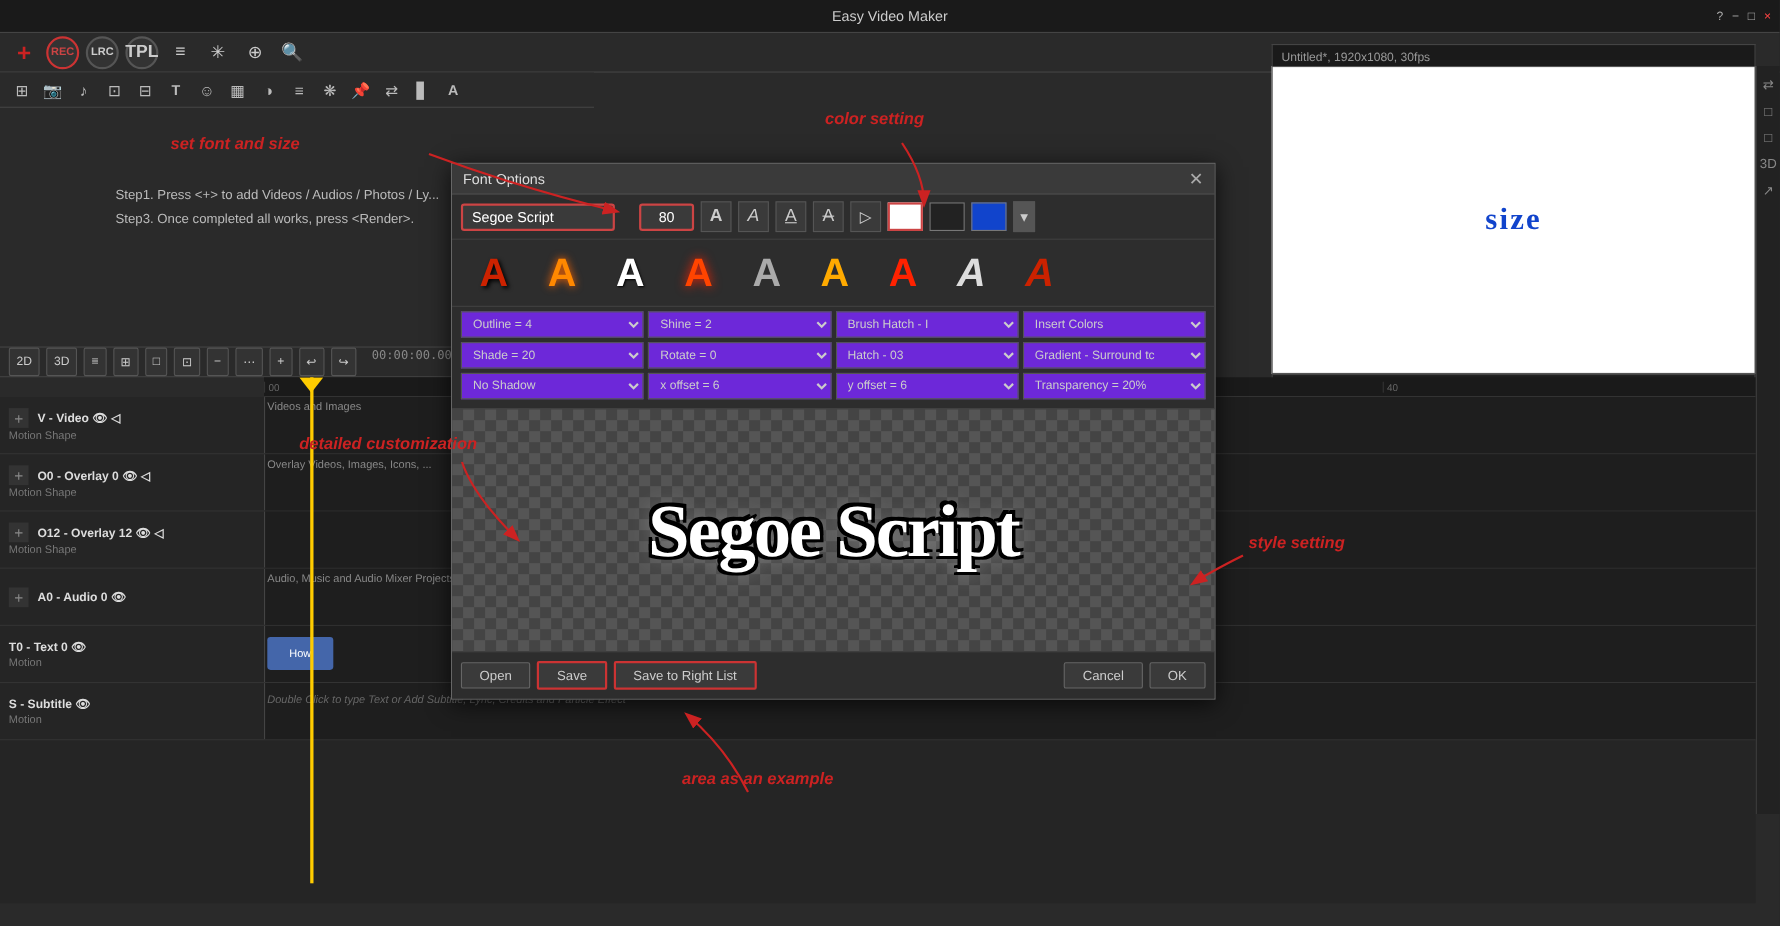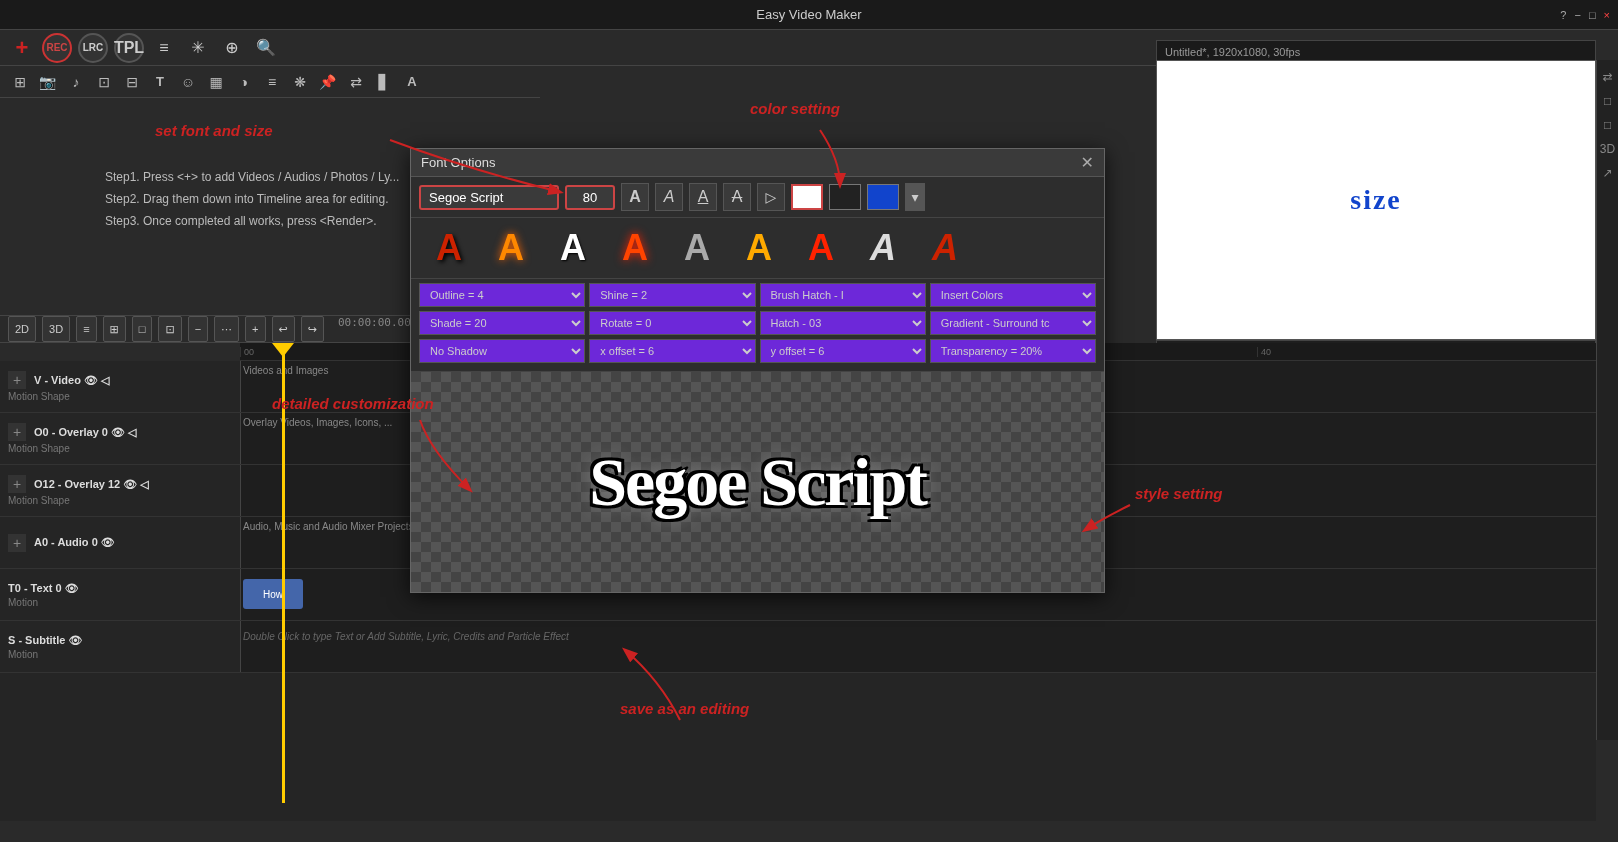--- a/index.html
+++ b/index.html
@@ -53,21 +53,21 @@
     .rc-icon.play { background: #e05020; border-color: #e05020; color: white; font-size: 18px; }
     .rc-icon.render { background: #888; border-color: #aaa; color: white; font-size: 14px; }
 
     
     #font-dialog { position: absolute; top: 148px; left: 410px; width: 695px; background: #2d2d2d; border: 1px solid #666; z-index: 100; box-shadow: 0 4px 20px rgba(0,0,0,0.7); }
     #font-dialog-title { height: 28px; background: #3a3a3a; display: flex; align-items: center; padding: 0 10px; font-size: 13px; color: #ddd; border-bottom: 1px solid #555; }
     #font-dialog-close { margin-left: auto; cursor: pointer; color: #aaa; font-size: 16px; }
 
     #font-options-row { display: flex; align-items: center; gap: 6px; padding: 6px 8px; background: #2d2d2d; border-bottom: 1px solid #444; }
     #font-name-box { background: #3a3a3a; border: 2px solid #cc4444; color: #fff; padding: 3px 8px; font-size: 13px; width: 140px; border-radius: 3px; }
-    #font-size-box { background: #3a3a3a; border: 2px solid #cc4444; color: #fff; padding: 3px 6px; font-size: 13px; width: 50px; border-radius: 3px; text-align: center; }
+    #font-size-box { background: #3a3a3a; border: 2px solid #cc4444; color: #fff; padding: 3px 6px; font-size: 13px; width: 50px; border-radius: 3px; text-align: center; margin-left: 16px; }
     .font-style-btn { width: 28px; height: 28px; background: #3a3a3a; border: 1px solid #555; color: #ccc; cursor: pointer; font-size: 14px; display: flex; align-items: center; justify-content: center; }
     .color-swatch { width: 32px; height: 26px; border: 1px solid #777; cursor: pointer; }
 
     
     #style-letters { display: flex; gap: 2px; padding: 4px 8px; background: #2d2d2d; border-bottom: 1px solid #444; flex-wrap: wrap; }
     .style-letter { width: 60px; height: 52px; display: flex; align-items: center; justify-content: center; cursor: pointer; border: 1px solid transparent; border-radius: 2px; font-size: 36px; font-weight: bold; }
 
     
     #opts-rows { padding: 4px 8px; background: #2d2d2d; border-bottom: 1px solid #444; }
     .opts-row { display: flex; gap: 4px; margin-bottom: 4px; }
@@ -138,31 +138,30 @@
   <button class="tb2-btn">📌</button>
   <button class="tb2-btn">⇄</button>
   <button class="tb2-btn">▋</button>
   <button class="tb2-btn" style="font-size:13px;font-weight:bold;">A</button>
 </div>
 
 <div class="annotation" style="top:122px; left:155px;">set font and size</div>
 
 <div id="instructions">
   <div>Step1. Press &lt;+&gt; to add Videos / Audios / Photos / Ly...</div>
-  <div>Step2. Drag them down into Timeline area for editing.</div>
   <div>Step3. Once completed all works, press &lt;Render&gt;.</div>
 </div>
 
 <div class="annotation" style="top:100px; left:750px;">color setting</div>
 
 <div class="annotation" style="top:395px; left:272px;">detailed customization</div>
 
 <div class="annotation" style="top:485px; left:1135px;">style setting</div>
 
-<div class="annotation" style="top:700px; left:620px;">save as an editing</div>
+<div class="annotation" style="top:700px; left:620px;">area as an example</div>
 
 <div id="font-dialog">
   <div id="font-dialog-title">
     <span>Font Options</span>
     <span id="font-dialog-close">✕</span>
   </div>
 
   <div id="font-options-row">
     <input id="font-name-box" type="text" style="background: rgb(58, 58, 58); border: 2px solid rgb(204, 68, 68); color: rgb(255, 255, 255); padding: 3px 8px; font-size: 13px; width: 140px; border-radius: 3px;" value="Segoe Script">
     <input id="font-size-box" type="text" style="background: rgb(58, 58, 58); border: 2px solid rgb(204, 68, 68); color: rgb(255, 255, 255); padding: 3px 6px; font-size: 13px; width: 50px; border-radius: 3px; text-align: center;" value="80">
@@ -247,20 +246,27 @@
     <div id="font-preview-text" style="font-family:'Segoe Script',cursive;font-size:68px;font-weight:bold;
                 color:white;
                 text-shadow: 3px 3px 0 #000, -3px -3px 0 #000, 3px -3px 0 #000, -3px 3px 0 #000,
                              0 0 20px rgba(255,255,255,0.4);
                 background: repeating-linear-gradient(45deg, transparent, transparent 4px, rgba(0,0,0,0.3) 4px, rgba(0,0,0,0.3) 8px);
                 -webkit-background-clip: text;">
       Segoe Script
     </div>
   </div>
 
+  <div id="font-bottom">
+    <button class="dlg-btn">Open</button>
+    <button class="dlg-btn highlight">Save</button>
+    <button class="dlg-btn highlight">Save to Right List</button>
+    <button class="dlg-btn dlg-btn-right">Cancel</button>
+    <button class="dlg-btn">OK</button>
+  </div>
 </div>
 
 <div id="style-panel">
 
   <div style="height:52px;display:flex;align-items:center;justify-content:center;font-size:32px;font-weight:bold;color:#ccc;border:2px solid #888;background:#333;">A</div>
   <div style="height:52px;display:flex;align-items:center;justify-content:center;font-size:32px;font-weight:bold;color:#bbb;border:1px solid #555;">A</div>
   <div style="height:52px;display:flex;align-items:center;justify-content:center;font-size:32px;font-weight:bold;color:#aaa;border:1px solid #555;">A</div>
 
   <div style="height:52px;display:flex;align-items:center;justify-content:center;font-size:32px;font-weight:bold;color:#ccc;border:1px solid #555;font-style:italic;">A</div>
   <div style="height:52px;display:flex;align-items:center;justify-content:center;font-size:32px;font-weight:bold;color:#aaa;border:1px solid #555;">A</div>

